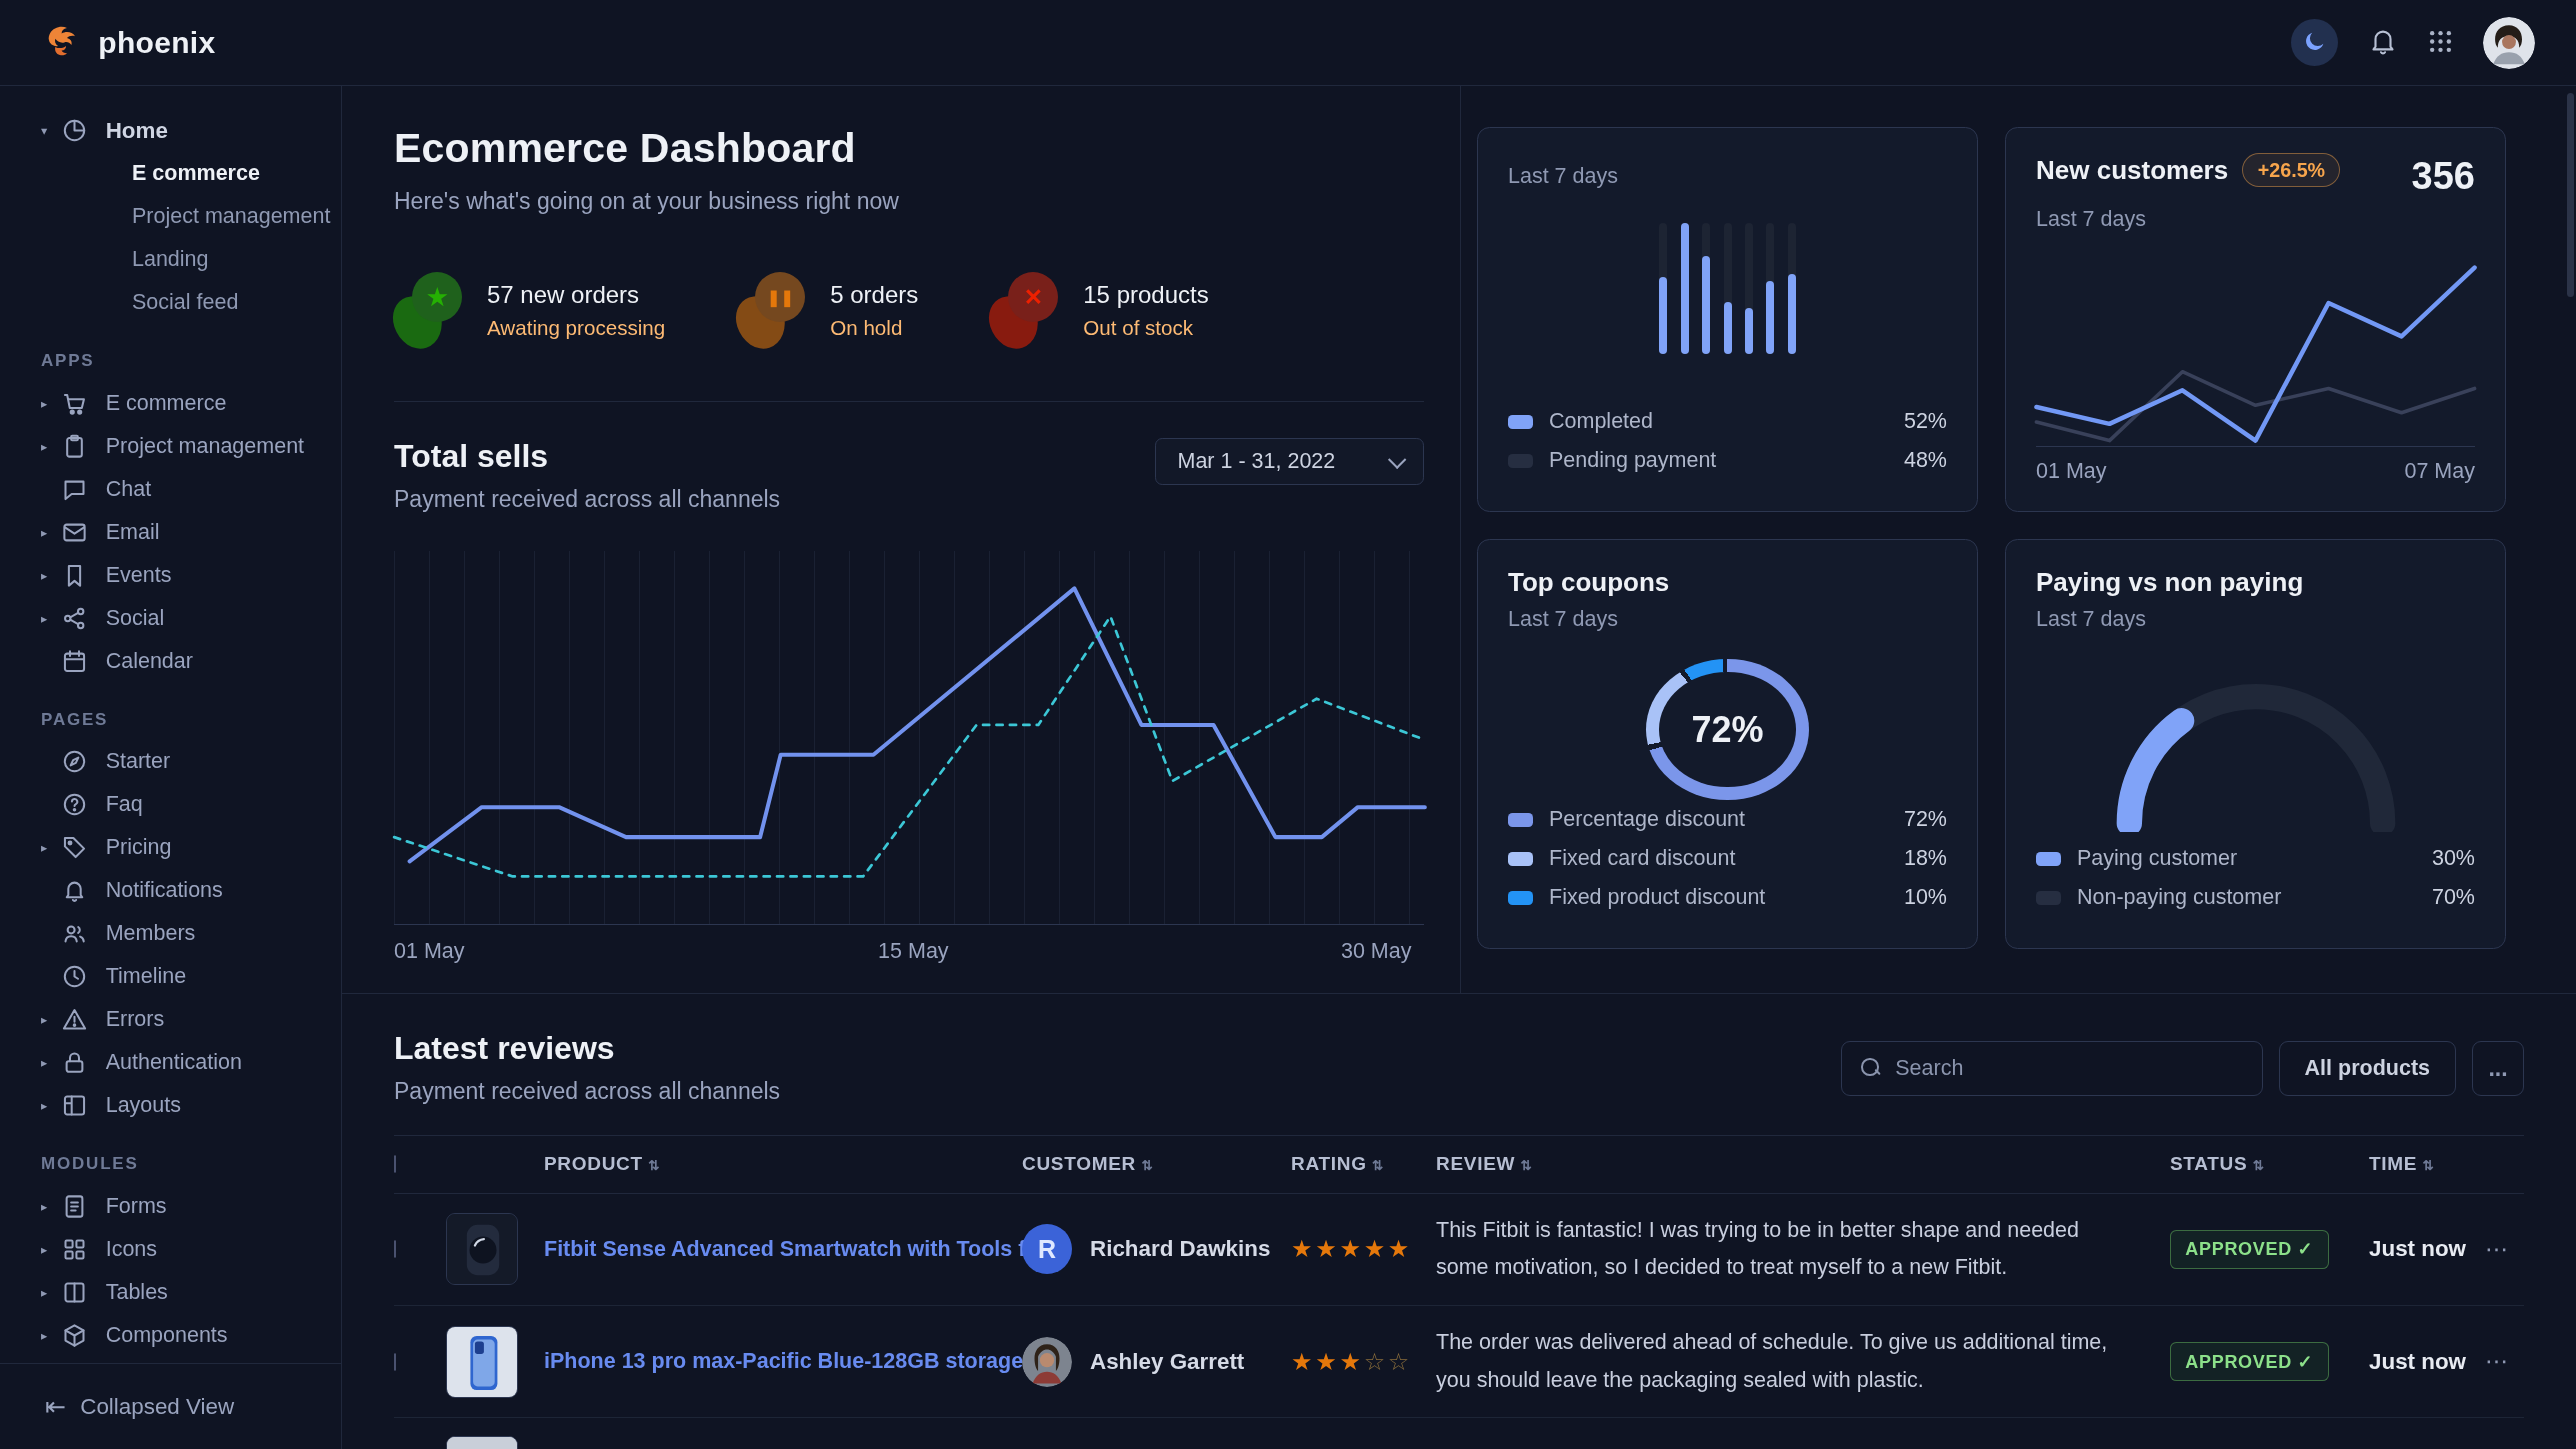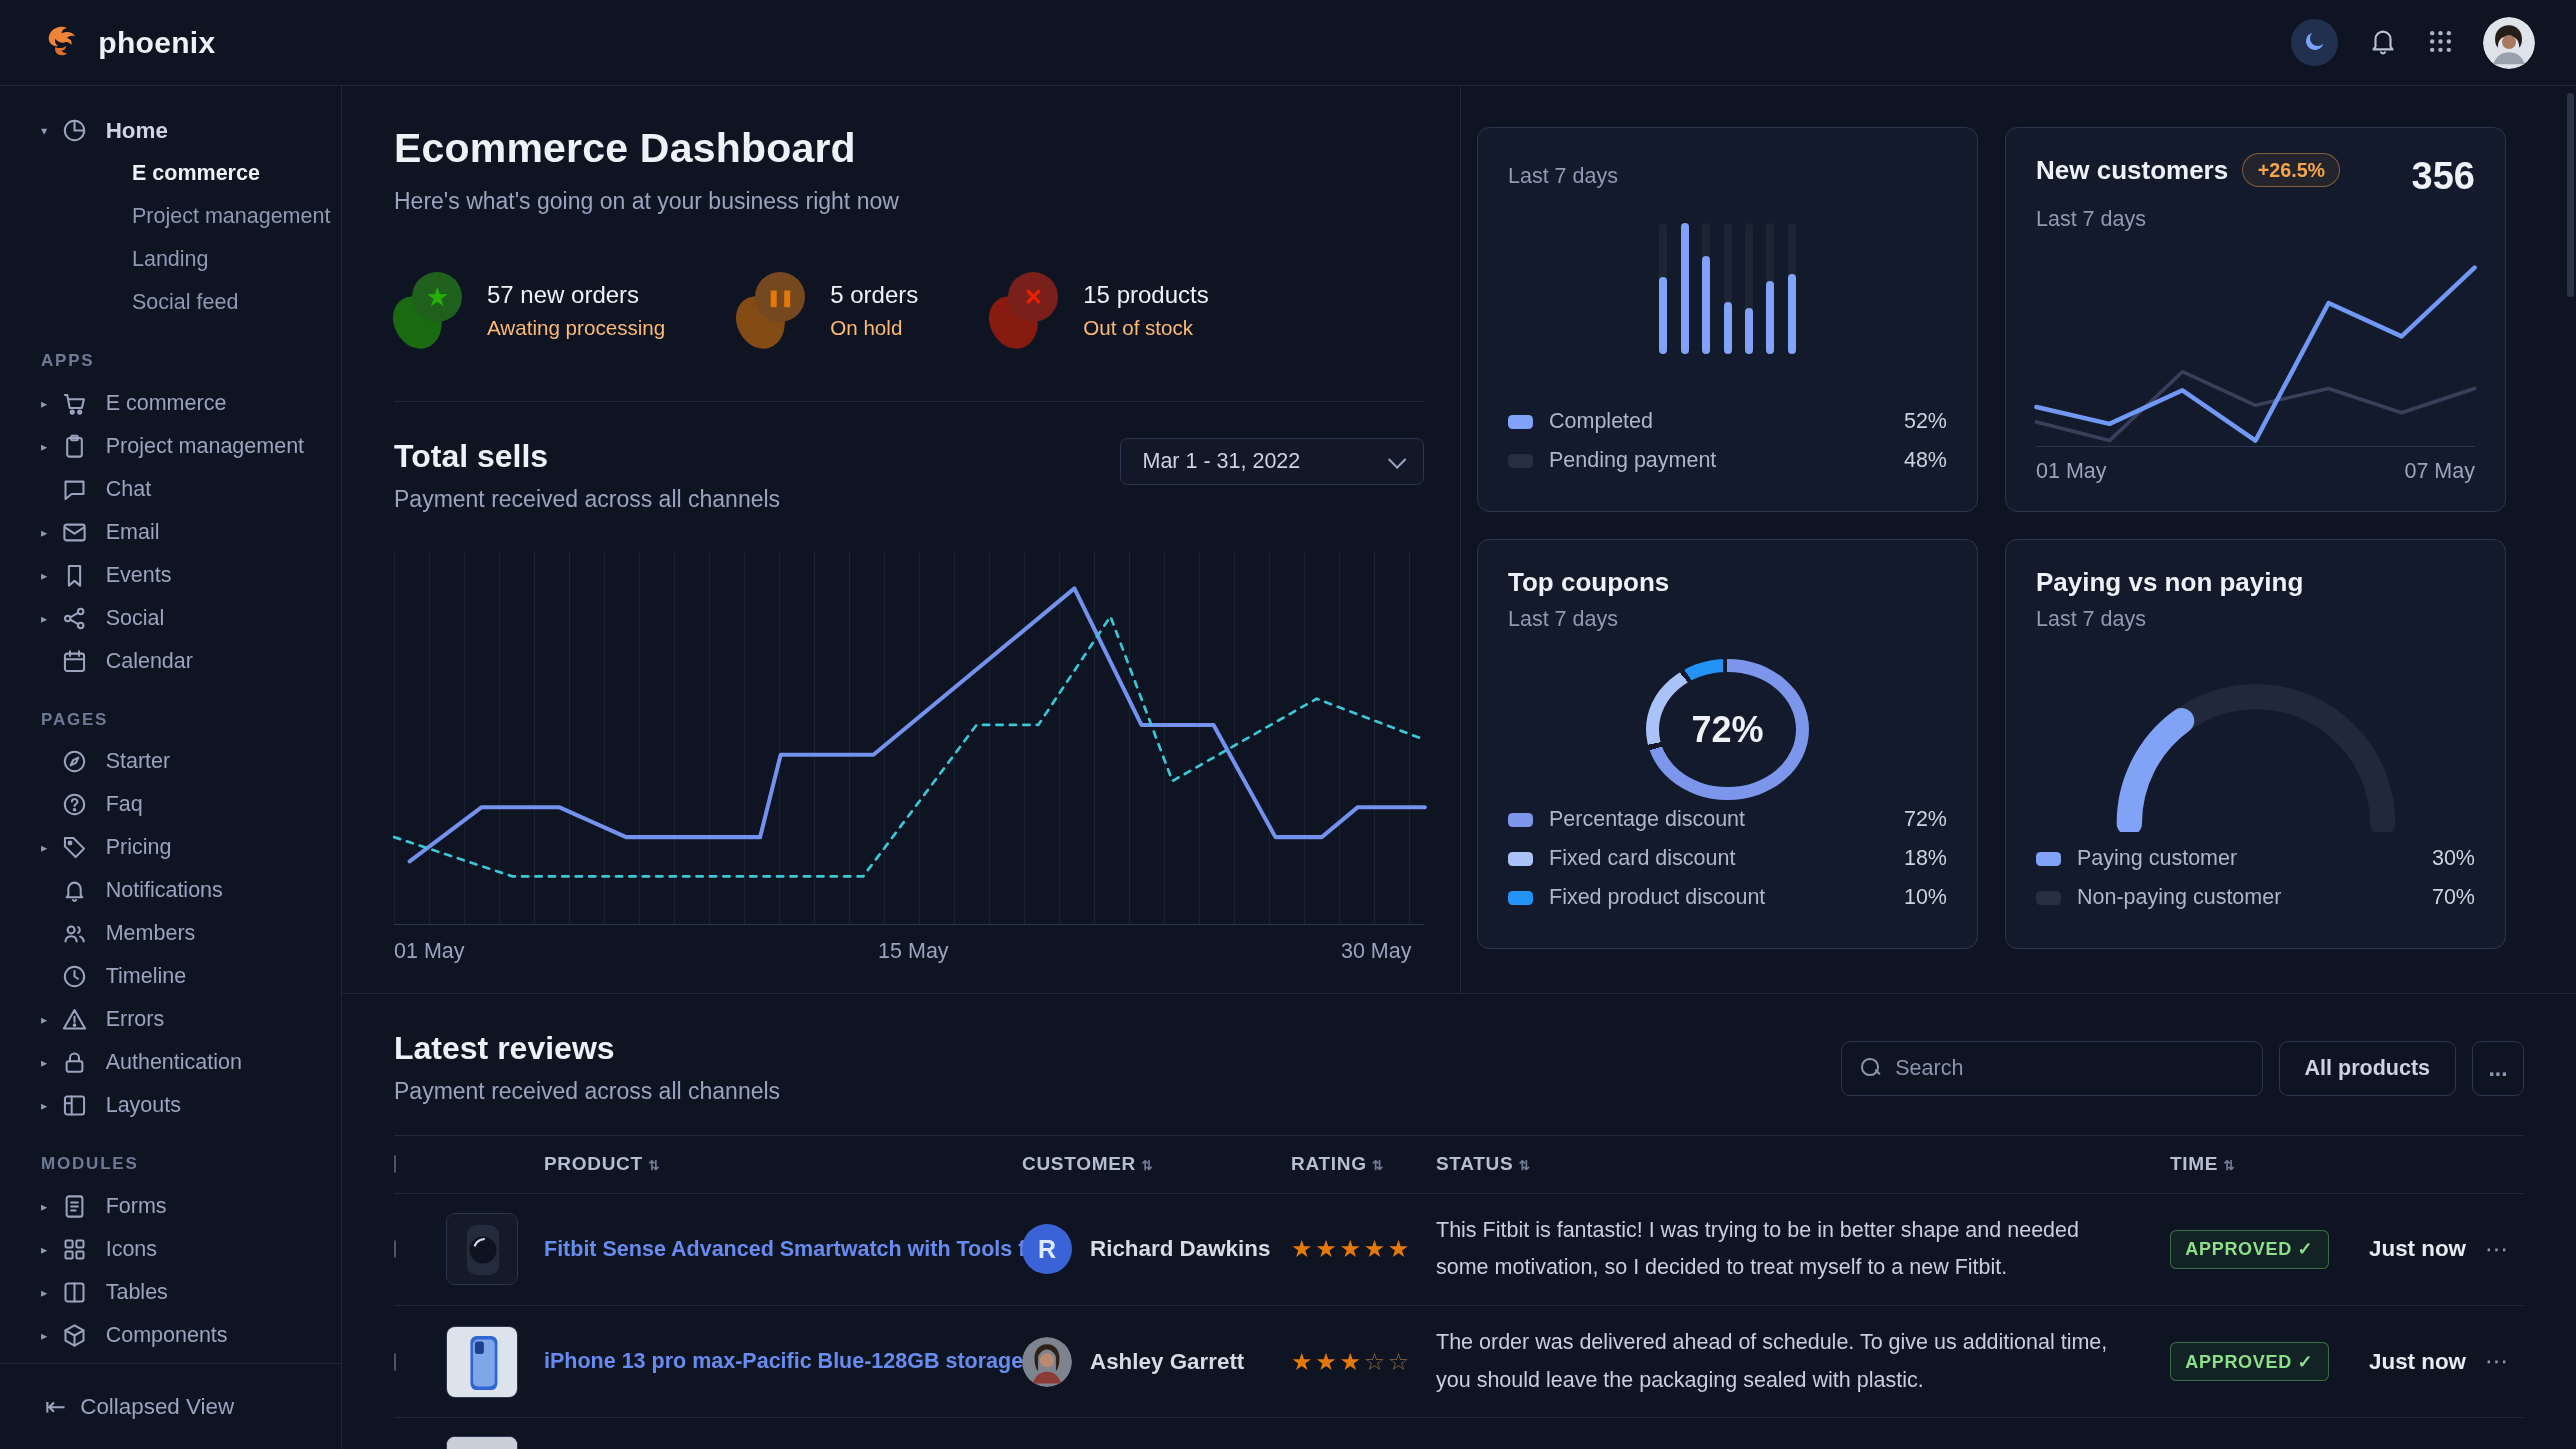--- a/index.html
+++ b/index.html
@@ -67,21 +67,21 @@
   .stat-blob .back { position:absolute; left:0; bottom:0; width:48px; height:54px;
     border-radius:42% 58% 50% 50%/45% 45% 55% 55%; transform:rotate(-18deg); opacity:.85; }
   .stat-blob .front { position:absolute; right:1.8px; top:0; width:50px; height:50px;
     border-radius:50%; display:grid; place-items:center; font-size:23px; font-weight:800; }
   .stat-value { font-size:24px; font-weight:400; color:#eef1f6; }
   .stat-cap { margin-top:7.2px; font-size:20.6px; color:#fdba74; }
   
   .sells-head { margin-top:36px; display:flex; justify-content:space-between; align-items:flex-start; }
   .sect-title { font-size:32px; font-weight:800; color:#eef1f6; }
   .sect-sub { margin-top:10.7px; font-size:23px; color:#9aa4bf; }
-  .date-select { width:304px; height:47px; border:0.9px solid #2c3650; border-radius:7.2px;
+  .date-select { width:269px; height:47px; border:0.9px solid #2c3650; border-radius:7.2px;
     display:flex; align-items:center; justify-content:space-between; padding:0 21.5px;
     font-size:21.5px; color:#cdd3e1; cursor:pointer; background:#121828; }
   .chev { width:12.5px; height:12.5px; border-right:2.2px solid #9aa4bf;
     border-bottom:2.2px solid #9aa4bf; transform:rotate(45deg) translateY(-2.7px); }
   .main-chart-wrap { margin-top:38px; position:relative; height:374px;
     border-bottom:0.9px solid #2c3650;
     background-image:repeating-linear-gradient(90deg, #1a2133 0 0.9px, transparent 0.9px 35px); }
   .main-chart-wrap svg { position:absolute; inset:0; overflow:visible; }
   .x-labels { position:relative; margin-top:14.3px; height:27px; font-size:21.5px; color:#9aa4bf; }
   .x-labels .t0 { position:absolute; left:0; }
@@ -648,20 +648,21 @@
         </div>
       </div>
 
       <div class="rtable">
         <div class="trow thead" id="rev-thead">
             <div><span class="cbox"></span></div>
             <div></div>
             <div class="th">PRODUCT<span class="sort">⇅</span></div>
             <div class="th">CUSTOMER<span class="sort">⇅</span></div>
             <div class="th">RATING<span class="sort">⇅</span></div>
+            <div class="th">REVIEW<span class="sort">⇅</span></div>
             <div class="th">STATUS<span class="sort">⇅</span></div>
             <div class="th">TIME<span class="sort">⇅</span></div>
             <div></div>
           </div>
         <div class="tbody" id="rev-tbody">
             <div class="trow">
               <div><span class="cbox"></span></div>
               <div>
                 <div class="thumb">
                   <svg width="72" height="72" viewBox="0 0 80 80">

